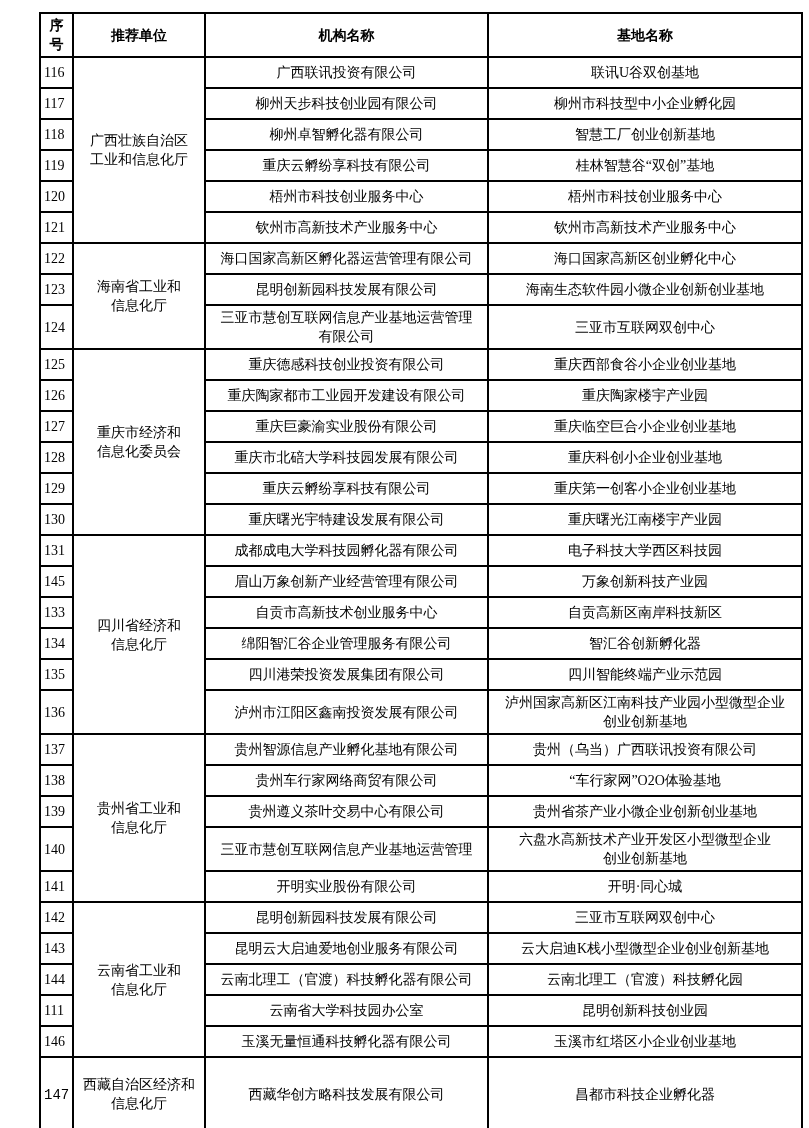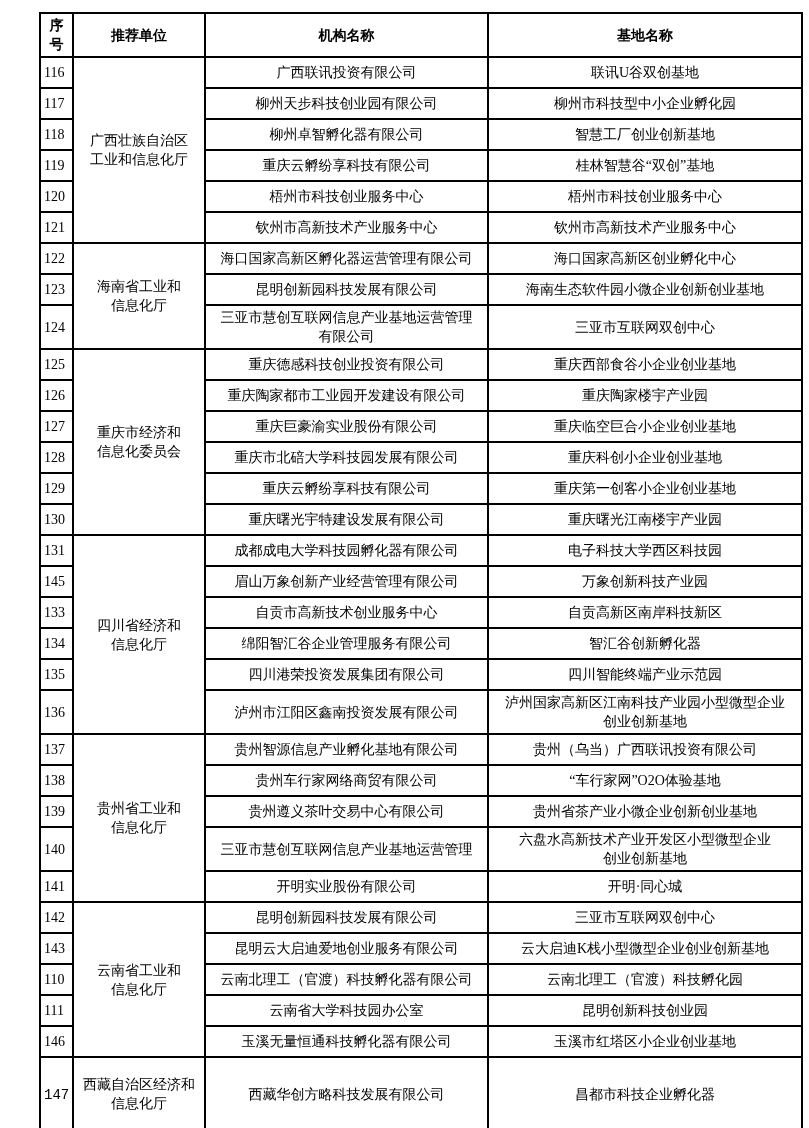--- a/index.html
+++ b/index.html
@@ -219,21 +219,21 @@
 信息化厅</td>
           <td>昆明创新园科技发展有限公司</td>
           <td>三亚市互联网双创中心</td>
         </tr>
         <tr>
           <td class="no">143</td>
           <td>昆明云大启迪爱地创业服务有限公司</td>
           <td>云大启迪K栈小型微型企业创业创新基地</td>
         </tr>
         <tr>
-          <td class="no">110</td>
+          <td class="no">144</td>
           <td>云南北理工（官渡）科技孵化器有限公司</td>
           <td>云南北理工（官渡）科技孵化园</td>
         </tr>
         <tr>
           <td class="no">111</td>
           <td>云南省大学科技园办公室</td>
           <td>昆明创新科技创业园</td>
         </tr>
         <tr>
           <td class="no">146</td>

